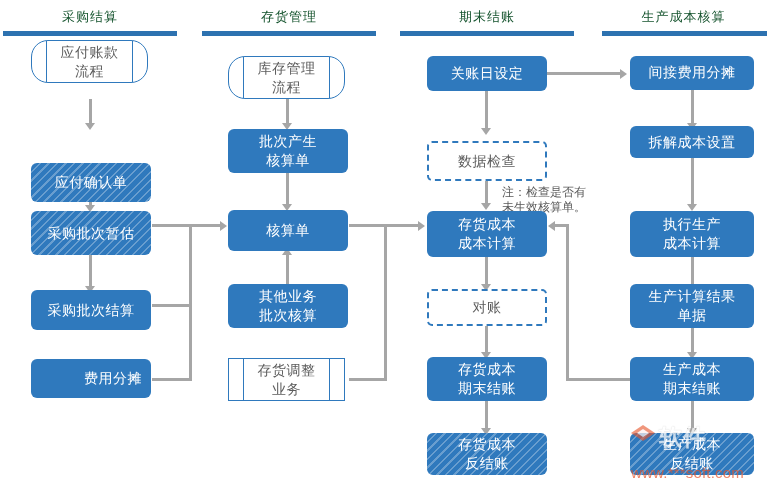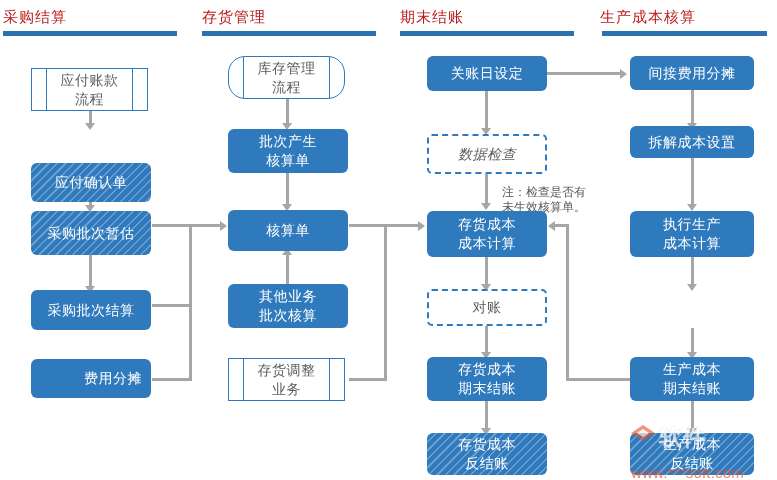--- a/index.html
+++ b/index.html
@@ -7,22 +7,23 @@
     width:777px;height:480px;
     background:#ffffff;
     font-family:"Liberation Sans","DejaVu Sans",sans-serif;
     overflow:hidden;
   }
   #stage{position:relative;width:777px;height:480px;}
 
   
   .col-title{
     position:absolute;
-    color:#b91c1c;
-    font-size:15px;
+    text-align:center;
+    color:#14532d;
+    font-size:13px;
     line-height:18px;
     white-space:nowrap;
     letter-spacing:1px;
   }
   .col-rule{
     position:absolute;
     height:5px;
     background:#2d72b0;
   }
 
@@ -235,21 +236,21 @@
 
   <div class="seg v" style="left:691px;top:257px;height:29px;"></div>
   <div class="arrow down" style="left:687px;top:284px;"></div>
 
   <div class="seg v" style="left:691px;top:328px;height:26px;"></div>
   <div class="arrow down" style="left:687px;top:352px;"></div>
 
   <div class="seg v" style="left:691px;top:401px;height:29px;"></div>
   <div class="arrow down" style="left:687px;top:428px;"></div>
 
-  <div class="node predef" style="left:31px;top:68px;width:117px;height:43px;">
+  <div class="node predef" style="left:31px;top:40px;width:117px;height:43px;border-radius:17px;">
     <span class="rail l"></span>
     <span class="rail r"></span>
     <span class="lbl">应付账款
 流程</span>
   </div>
 
   <div class="node hatched" style="left:31px;top:131px;width:120px;height:39px;margin-top:32px;">
     <span class="lbl">应付确认单</span>
   </div>
 
@@ -290,21 +291,21 @@
     <span class="rail l"></span>
     <span class="rail r"></span>
     <span class="lbl">存货调整
 业务</span>
   </div>
 
   <div class="node process" style="left:427px;top:56px;width:120px;height:35px;">
     <span class="lbl">关账日设定</span>
   </div>
 
-  <div class="node dashed" style="left:427px;top:134px;width:120px;height:40px;font-style:italic;">
+  <div class="node dashed" style="left:427px;top:141px;width:120px;height:40px;">
     <span class="lbl">数据检查</span>
   </div>
 
   <div class="note" style="left:466px;top:185px;width:120px;text-align:right;">注：检查是否有
 未生效核算单。</div>
 
   <div class="node process" style="left:427px;top:211px;width:120px;height:46px;">
     <span class="lbl">存货成本
 成本计算</span>
   </div>
@@ -316,33 +317,37 @@
   <div class="node process" style="left:427px;top:357px;width:120px;height:44px;">
     <span class="lbl">存货成本
 期末结账</span>
   </div>
 
   <div class="node hatched" style="left:427px;top:433px;width:120px;height:42px;">
     <span class="lbl">存货成本
 反结账</span>
   </div>
 
-  <div class="node process" style="left:630px;top:56px;width:124px;height:34px;">
+  <div class="node process" style="left:630px;top:56px;width:124px;height:34px;font-family:Liberation Mono, monospace;">
     <span class="lbl">间接费用分摊</span>
   </div>
 
   <div class="node process" style="left:630px;top:126px;width:124px;height:32px;">
     <span class="lbl">拆解成本设置</span>
   </div>
 
   <div class="node process" style="left:630px;top:211px;width:124px;height:46px;">
     <span class="lbl">执行生产
 成本计算</span>
   </div>
 
+  <div class="node process" style="left:630px;top:284px;width:124px;height:44px;">
+    <span class="lbl">生产计算结果
+单据</span>
+  </div>
 
   <div class="node process" style="left:630px;top:357px;width:124px;height:44px;">
     <span class="lbl">生产成本
 期末结账</span>
   </div>
 
   <div class="node hatched" style="left:630px;top:433px;width:124px;height:42px;">
     <span class="lbl">生产成本
 反结账</span>
   </div>

